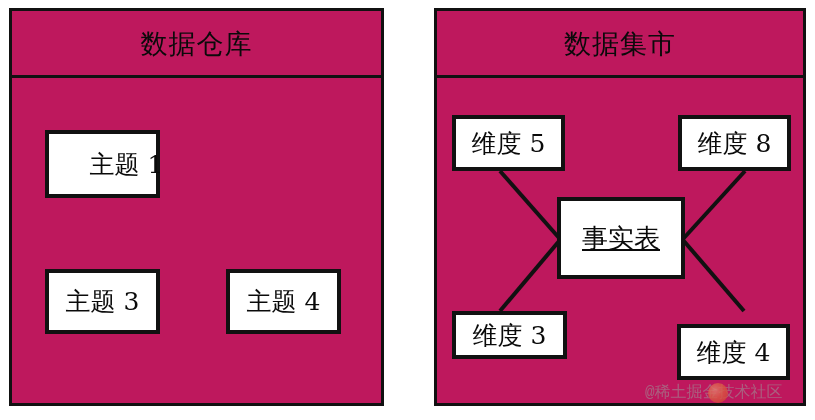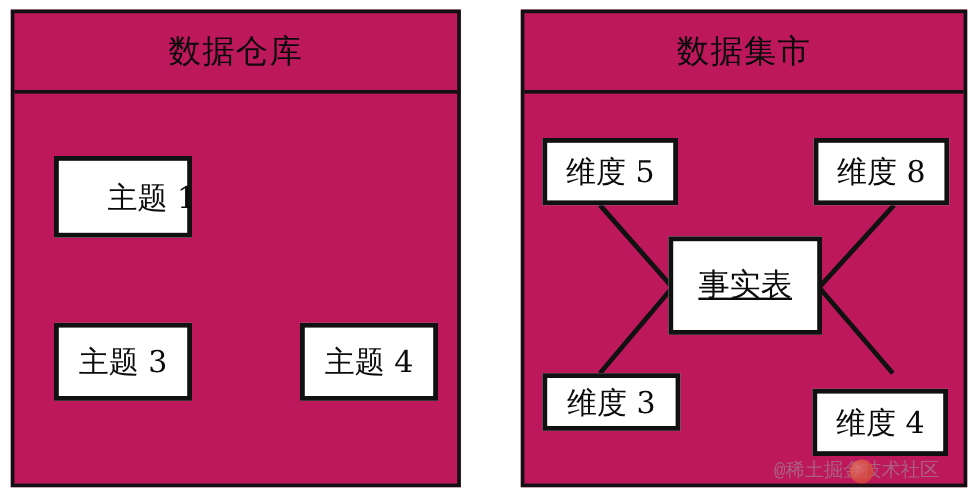--- a/index.html
+++ b/index.html
@@ -87,21 +87,21 @@
     line-height: 1;
     color: #0a0a0a;
     white-space: nowrap;
     font-family: "DejaVu Serif", "Liberation Serif", serif;
   }
 
   
   #node-subject-1 { left: 45px;  top: 130px; width: 115px; height: 68px; padding-left: 48px; }
   #node-subject-2 { left: 226px; top: 130px; width: 115px; height: 68px; }
   #node-subject-3 { left: 45px;  top: 269px; width: 115px; height: 65px; }
-  #node-subject-4 { left: 226px; top: 269px; width: 115px; height: 65px; margin-left: 24px; }
+  #node-subject-4 { left: 226px; top: 269px; width: 115px; height: 65px; }
 
   
   #node-dimension-1 { left: 452px; top: 115px; width: 113px; height: 56px; }
   #node-dimension-2 { left: 678px; top: 115px; width: 113px; height: 56px; }
   #node-dimension-3 { left: 452px; top: 311px; width: 115px; height: 48px; }
   #node-dimension-4 { left: 677px; top: 324px; width: 113px; height: 56px; }
   #node-fact-table  { left: 557px; top: 197px; width: 128px; height: 82px; }
 
   #node-fact-table .node-label { font-size: 26px; text-decoration: underline; }
 

